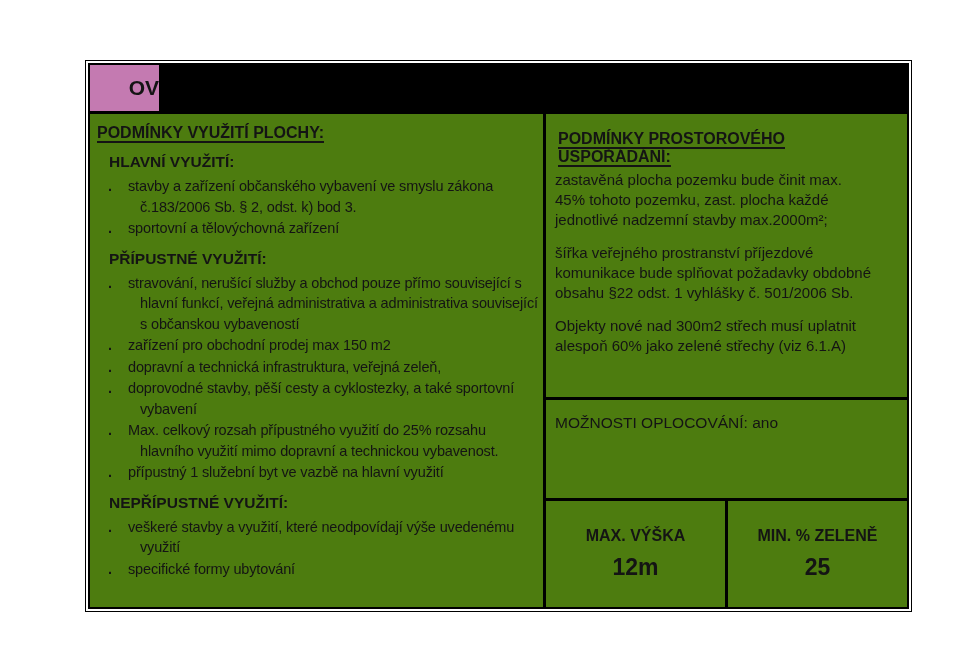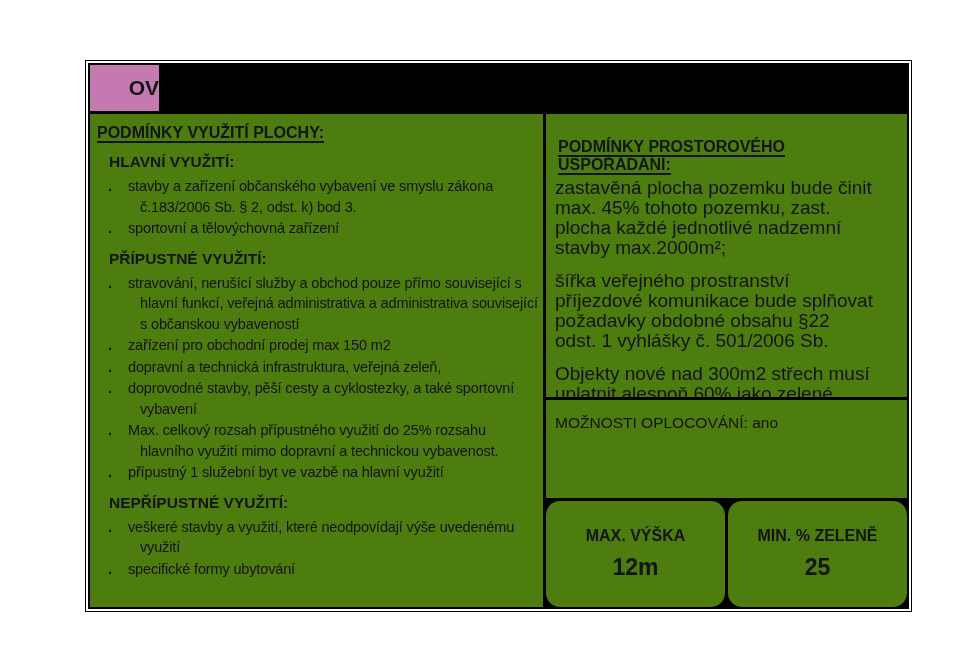--- a/index.html
+++ b/index.html
@@ -26,42 +26,42 @@
     background:var(--border);
     border:2px solid var(--border);
     outline:1px solid var(--border);
     outline-offset:2px;
   }
   .cell{background:#4d7c0f;overflow:hidden;}
   .hdr{background:var(--header-bg);display:flex;align-items:center;justify-content:flex-end;}
   .cell-code{grid-area:1/1/2/2;padding-left:9px;font-size:21px;font-weight:bold;}
   .cell-title{grid-area:1/2/2/5;padding-left:11px;font-size:20px;font-weight:bold;}
   .cell-left{grid-area:2/1/5/3;padding:6px 0 0 4px;}
-  .cell-prostor{grid-area:2/3/3/5;padding:20px 6px 0 9px;}
+  .cell-prostor{grid-area:2/3/3/5;padding:12px 6px 0 9px;}
   .cell-oploc{grid-area:3/3/4/5;padding:14px 6px 0 9px;font-size:15.5px;}
   .cell-vyska{grid-area:4/3/5/4;}
   .cell-zelene{grid-area:4/4/5/5;}
 
   .col-title{
     font-size:16px;font-weight:bold;text-decoration:underline;
     text-decoration-thickness:2px;text-underline-offset:3px;
     margin:4px 0 2px 3px;
   }
   .sec-heading{font-size:15.5px;font-weight:bold;margin:11px 0 5px 15px;}
   .list{margin:0;}
   .bullet-item{
     position:relative;font-size:14.5px;line-height:20.5px;letter-spacing:-0.15px;
     padding-left:46px;text-indent:-12px;margin-bottom:1px;
   }
   .bullet-item .bullet{
     position:absolute;left:14px;top:0;font-weight:bold;text-indent:0;
   }
-  .para{font-size:19px;line-height:20px;margin:4px 0 13px;max-width:318px;}
+  .para{font-size:15px;line-height:20px;margin:4px 0 13px;max-width:318px;}
   .oploc-label{font-weight:normal;}
-  .metric{display:flex;flex-direction:column;align-items:center;justify-content:center;gap:9px;border-radius:14px;}
+  .metric{display:flex;flex-direction:column;align-items:center;justify-content:center;gap:9px;}
   .metric-label{font-size:16px;font-weight:bold;}
   .metric-value{font-size:23px;font-weight:bold;}
 </style>
 </head>
 <body>
 
 <div class="sheet">
   <div class="tbl">
 
     <div class="cell hdr cell-code">

